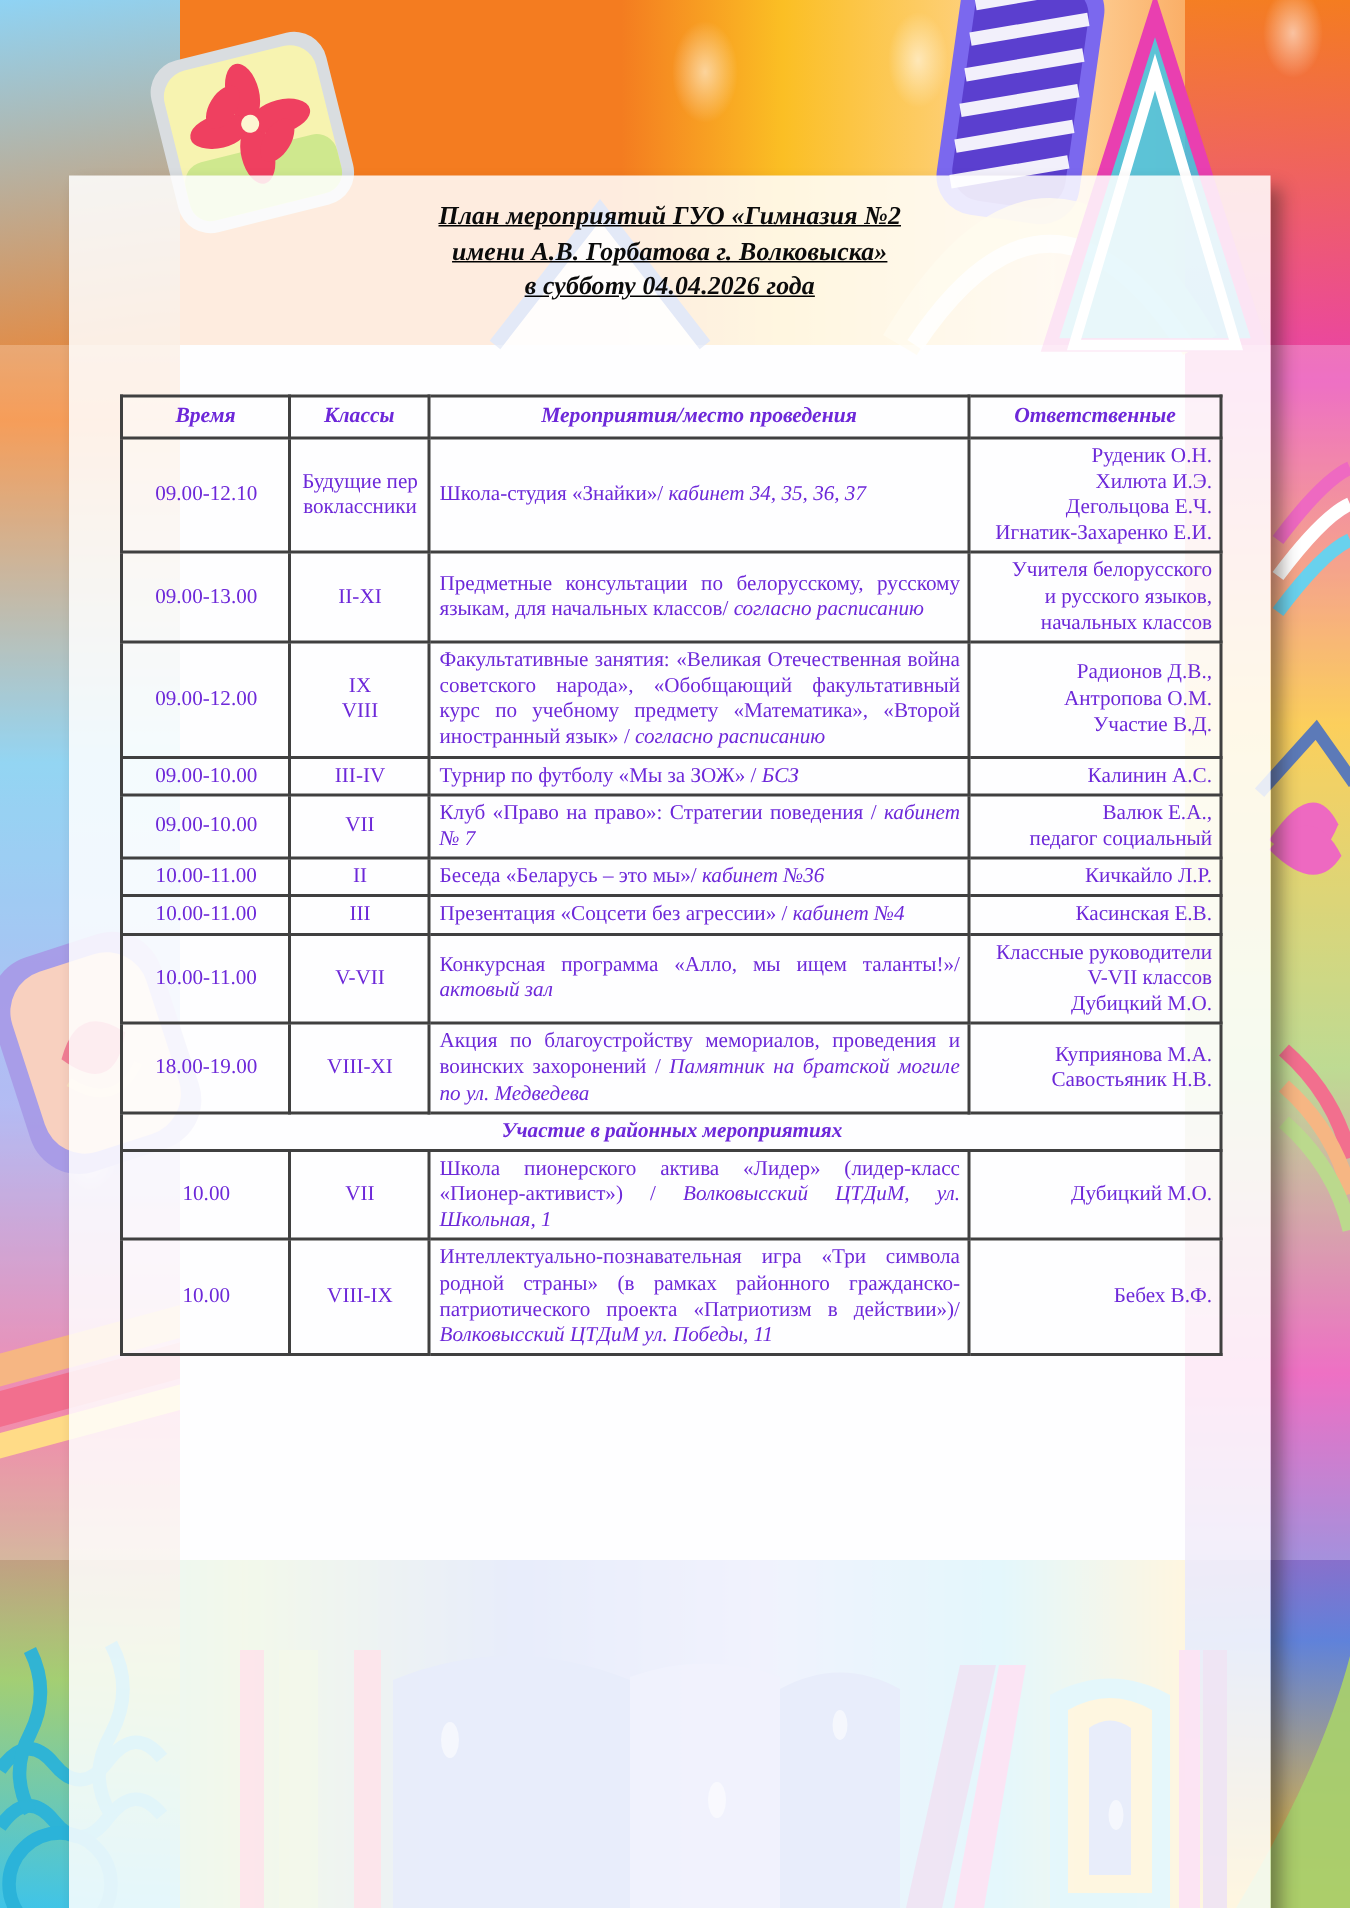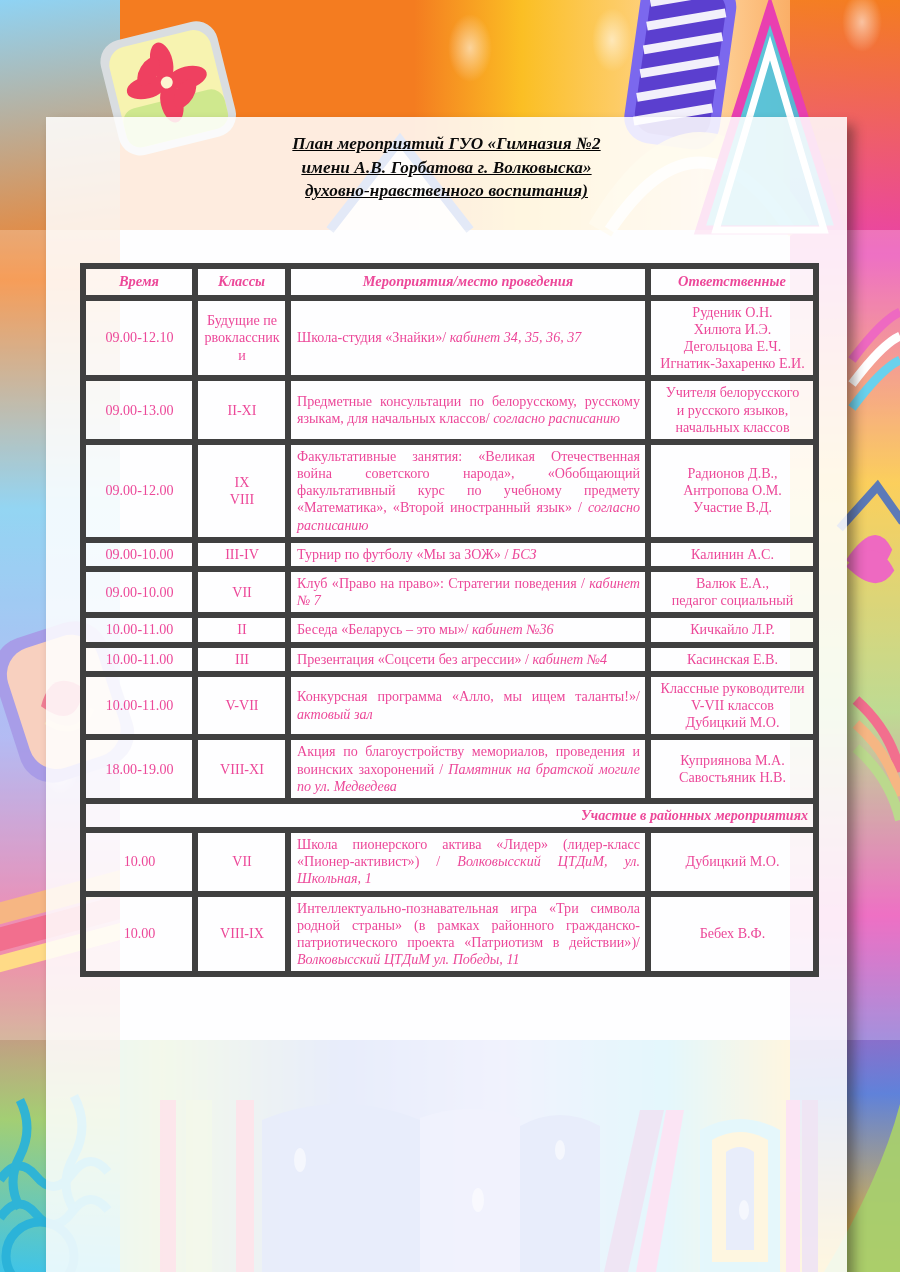--- a/index.html
+++ b/index.html
@@ -60,51 +60,51 @@
   #plan-table {
     position: absolute;
     left: 34px;
     top: 146px;
     width: 733px;
     border-collapse: collapse;
     table-layout: fixed;
     background: transparent;
   }
   #plan-table td, #plan-table th {
-    border: 6px solid #404040;
+    border: 2px solid #404040;
     vertical-align: middle;
     padding: 3px 5px 3px 6px;
     font-size: 14.1px;
     line-height: 1.22;
-    color: #ec4899;
+    color: #6d28d9;
     background: rgba(255,255,255,0.30);
   }
   #plan-table thead th {
     text-align: center;
     font-weight: bold;
     font-style: italic;
     font-size: 14.4px;
     padding: 4px 4px;
   }
   .col-time   { width: 112px; }
   .col-class  { width: 93px;  }
   .col-event  { width: 360px; }
   .col-resp   { width: 168px; }
 
   td.c-time  { text-align: center; margin-top: 20px; }
   td.c-class { text-align: center; }
   td.c-event { text-align: justify; text-justify: inter-word; hyphens: none; word-break: break-word; margin-top: 40px; }
-  td.c-resp  { text-align: center; }
+  td.c-resp  { text-align: right; }
 
   td.c-class.wrapany { word-break: break-all; margin-left: 29px; }
 
   .ital { font-style: italic; }
 
   tr.section-row td {
-    text-align: right;
+    text-align: center;
     font-weight: bold;
     font-style: italic;
     font-size: 14.6px;
     padding: 6px 4px;
     margin-top: 17px;
   }
 
   
   .ln { display: block; }
 </style>
@@ -266,21 +266,21 @@
     <rect x="0" y="230" width="900" height="810" fill="#ffffff" opacity="0.22"></rect>
   </svg>
 </div>
 
 <div id="paper">
   <div id="paper-inner">
 
     <div id="doc-title">
       <span class="tline">План мероприятий ГУО «Гимназия №2</span>
       <span class="tline">имени А.В. Горбатова г. Волковыска»</span>
-      <span class="tline">духовно-нравственного воспитания)</span>
+      <span class="tline">в субботу 04.04.2026 года</span>
     </div>
 
     <table id="plan-table">
       <colgroup>
         <col class="col-time">
           <col class="col-class">
           <col class="col-event">
           <col class="col-resp">
       </colgroup>
       <thead>

